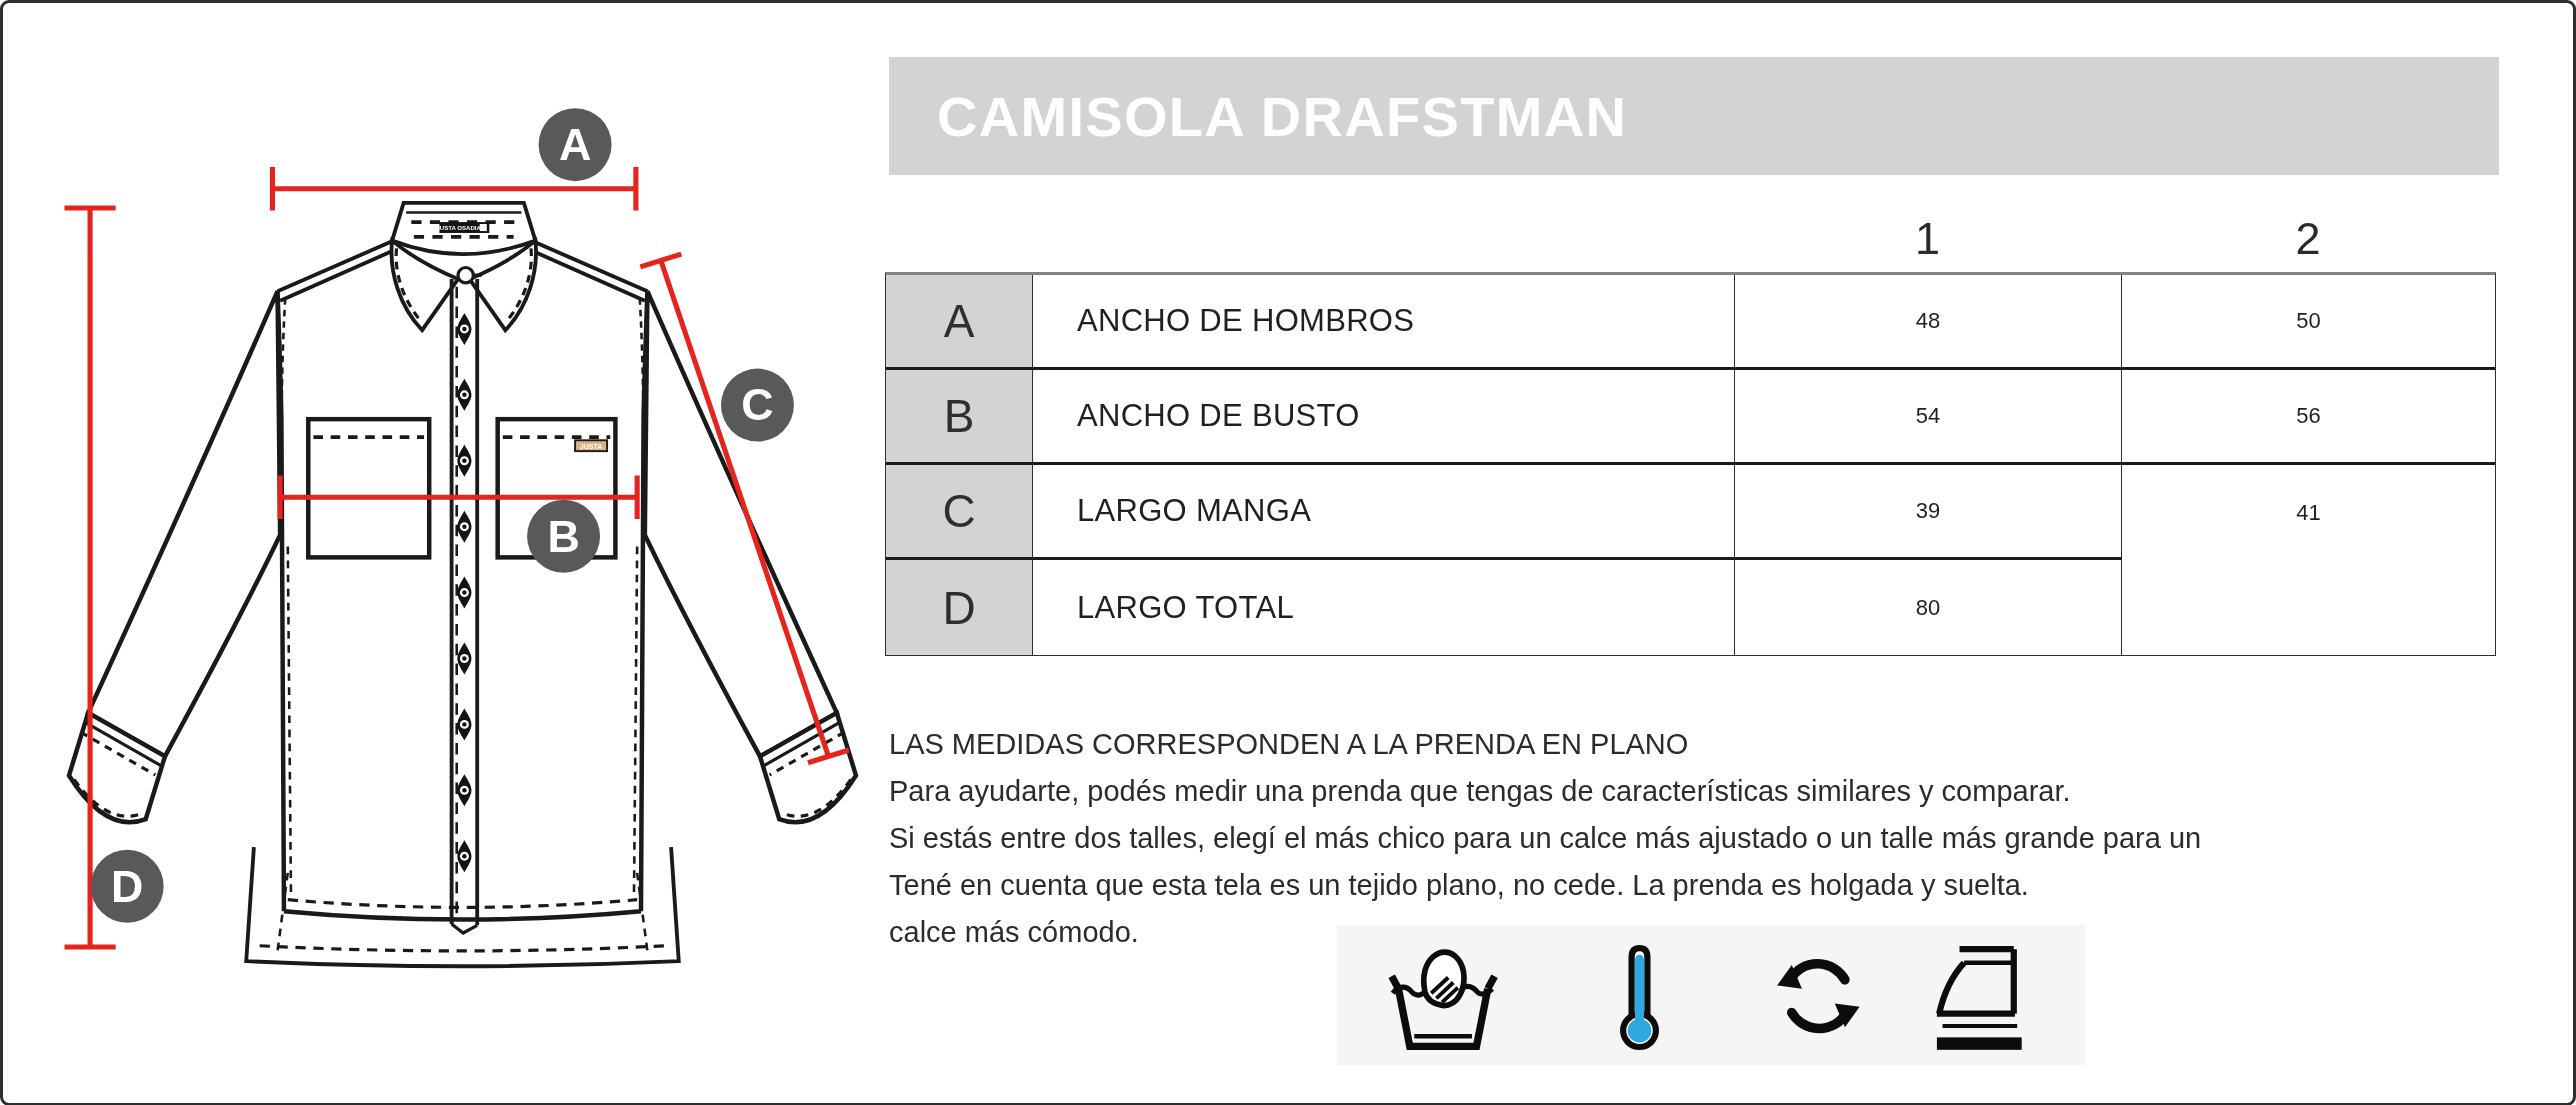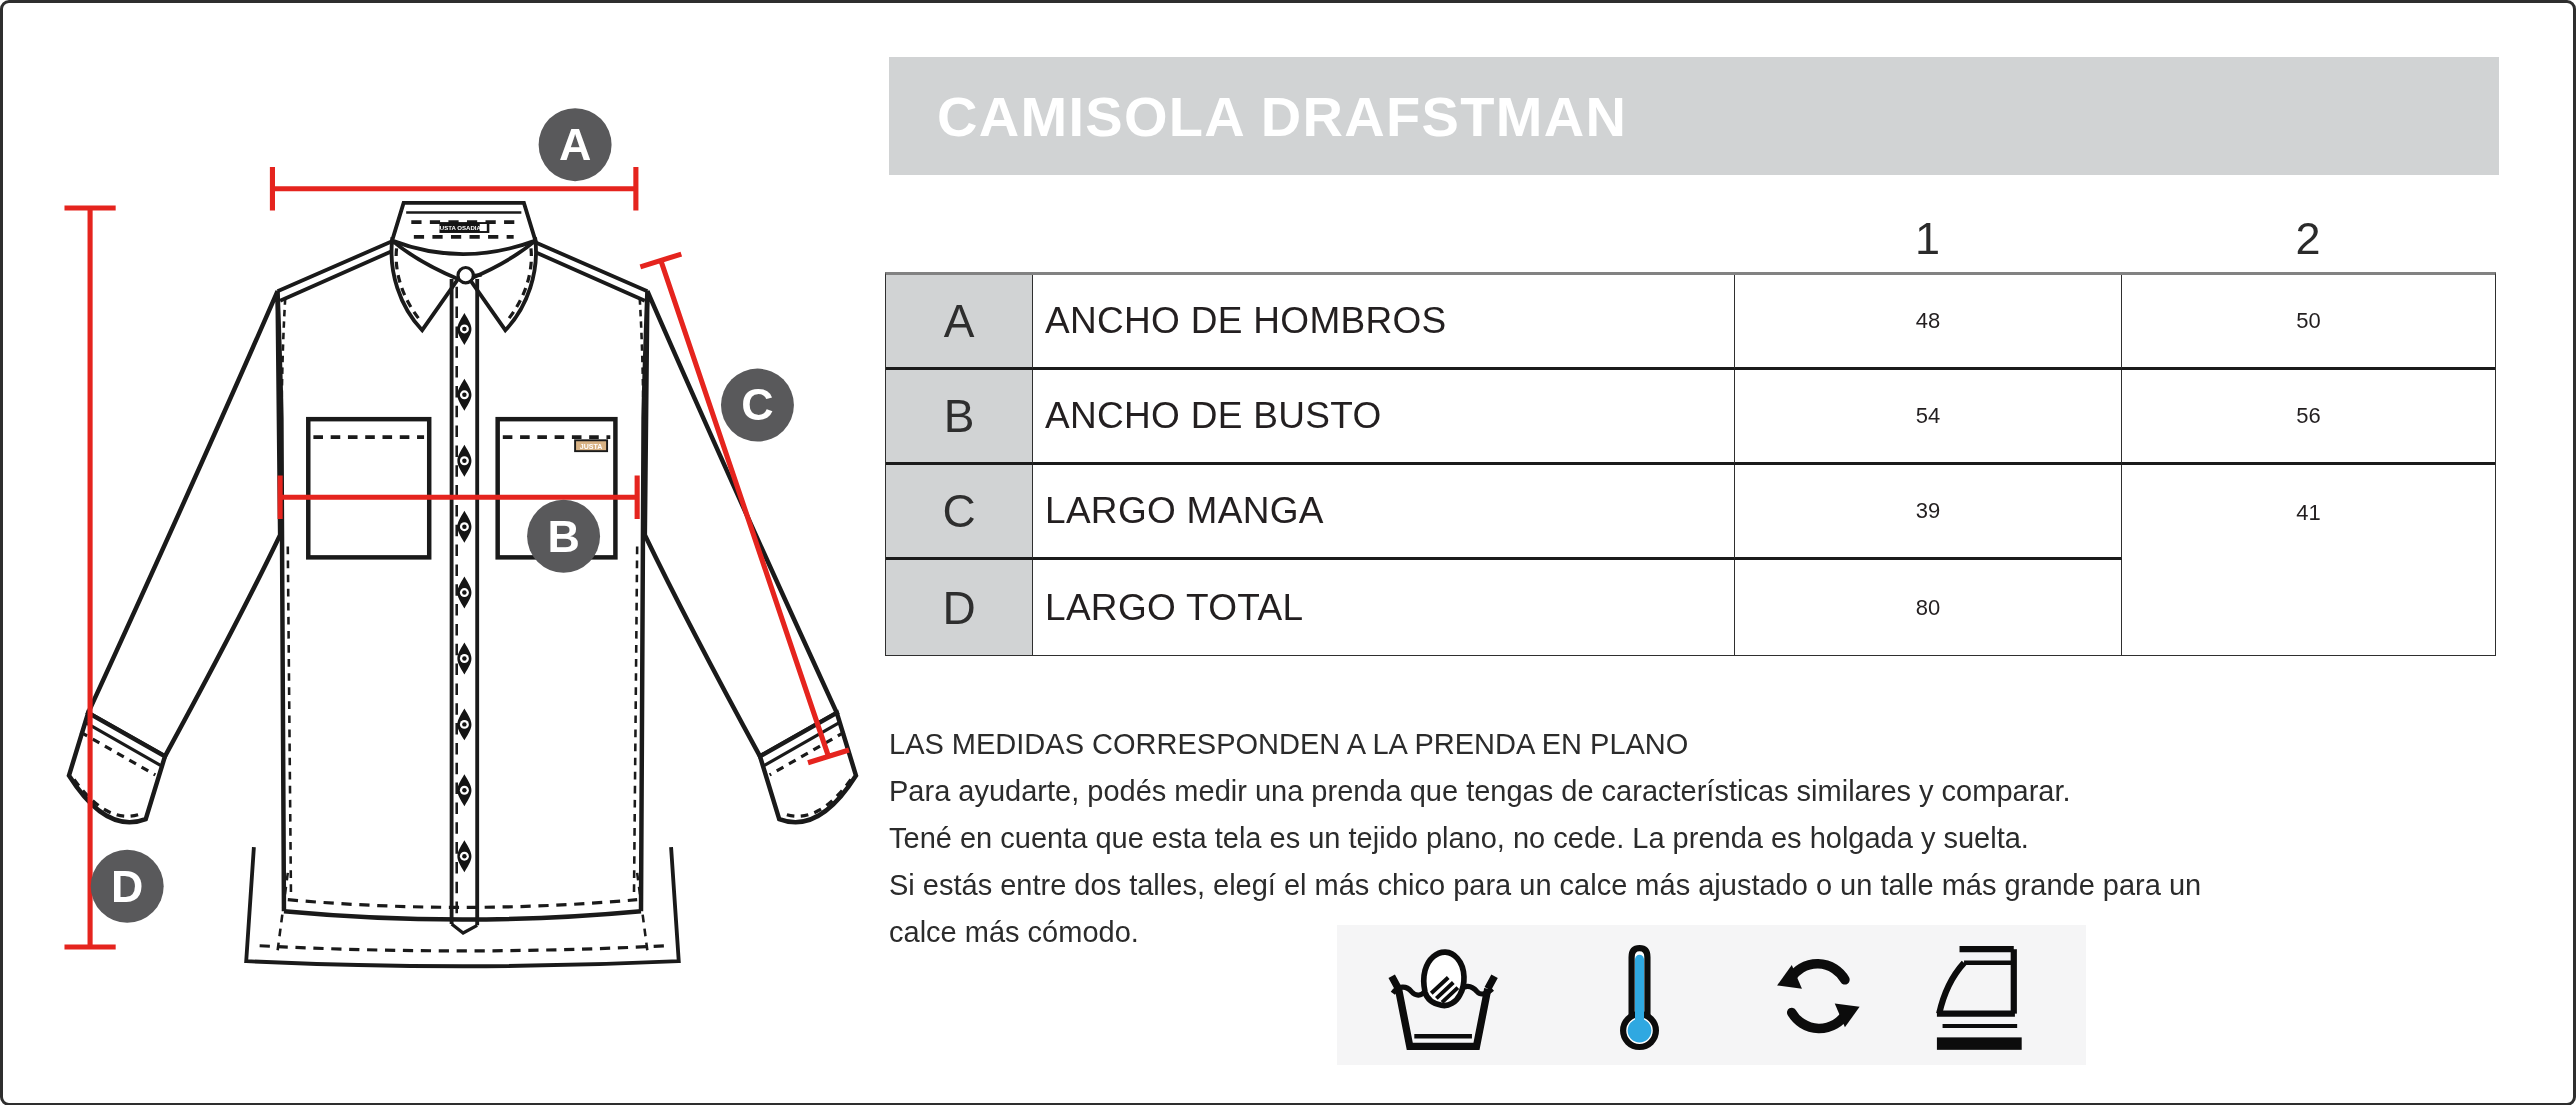--- a/index.html
+++ b/index.html
@@ -53,21 +53,21 @@
     border-right:1.9px solid #2f2f2f;
     border-bottom:3.2px solid #1b1b1b;
     display:flex;align-items:center;
   }
   .size-table > div:nth-child(4n){border-right:none;}
   .size-table > div:nth-last-child(-n+4){border-bottom:none;}
   .cell-letter{
     background:#D1D3D4;justify-content:center;
     font-size:46px;color:#2e2e2e;
   }
-  .cell-label{padding-left:12px;font-size:37px;letter-spacing:0.3px;}
+  .cell-label{padding-left:44px;font-size:31px;letter-spacing:0.3px;}
   .cell-value{justify-content:center;font-size:22px;}
 
   
   .notes{
     position:absolute;left:886px;top:691px;width:1587px;
     font-size:29px;line-height:47px;color:#2b2b2b;margin-top:27px;
   }
   .notes div{white-space:nowrap;}
 
   
@@ -214,22 +214,22 @@
     <div class="cell-value">41</div>
 
     <div class="cell-letter">D</div>
     <div class="cell-label">LARGO TOTAL</div>
     <div class="cell-value">80</div>
   </div>
 
   <div class="notes">
     <div>LAS MEDIDAS CORRESPONDEN A LA PRENDA EN PLANO</div>
     <div>Para ayudarte, podés medir una prenda que tengas de características similares y comparar.</div>
+    <div>Si estás entre dos talles, elegí el más chico para un calce más ajustado o un talle más grande para un</div>
     <div>Tené en cuenta que esta tela es un tejido plano, no cede. La prenda es holgada y suelta.</div>
-    <div>Si estás entre dos talles, elegí el más chico para un calce más ajustado o un talle más grande para un</div>
     <div>calce más cómodo.</div>
   </div>
 
   <div class="care-strip">
 
     <svg class="ic-hand" viewBox="0 0 230 230">
       <g stroke="#0c0c0c" fill="none">
         <path d="M38,104 L58,206 L176,206 L196,104" stroke-width="13"></path>
         <path d="M38,104 L26,82 M196,104 L208,82" stroke-width="13"></path>
         <path d="M66,188 L168,188" stroke-width="8"></path>

